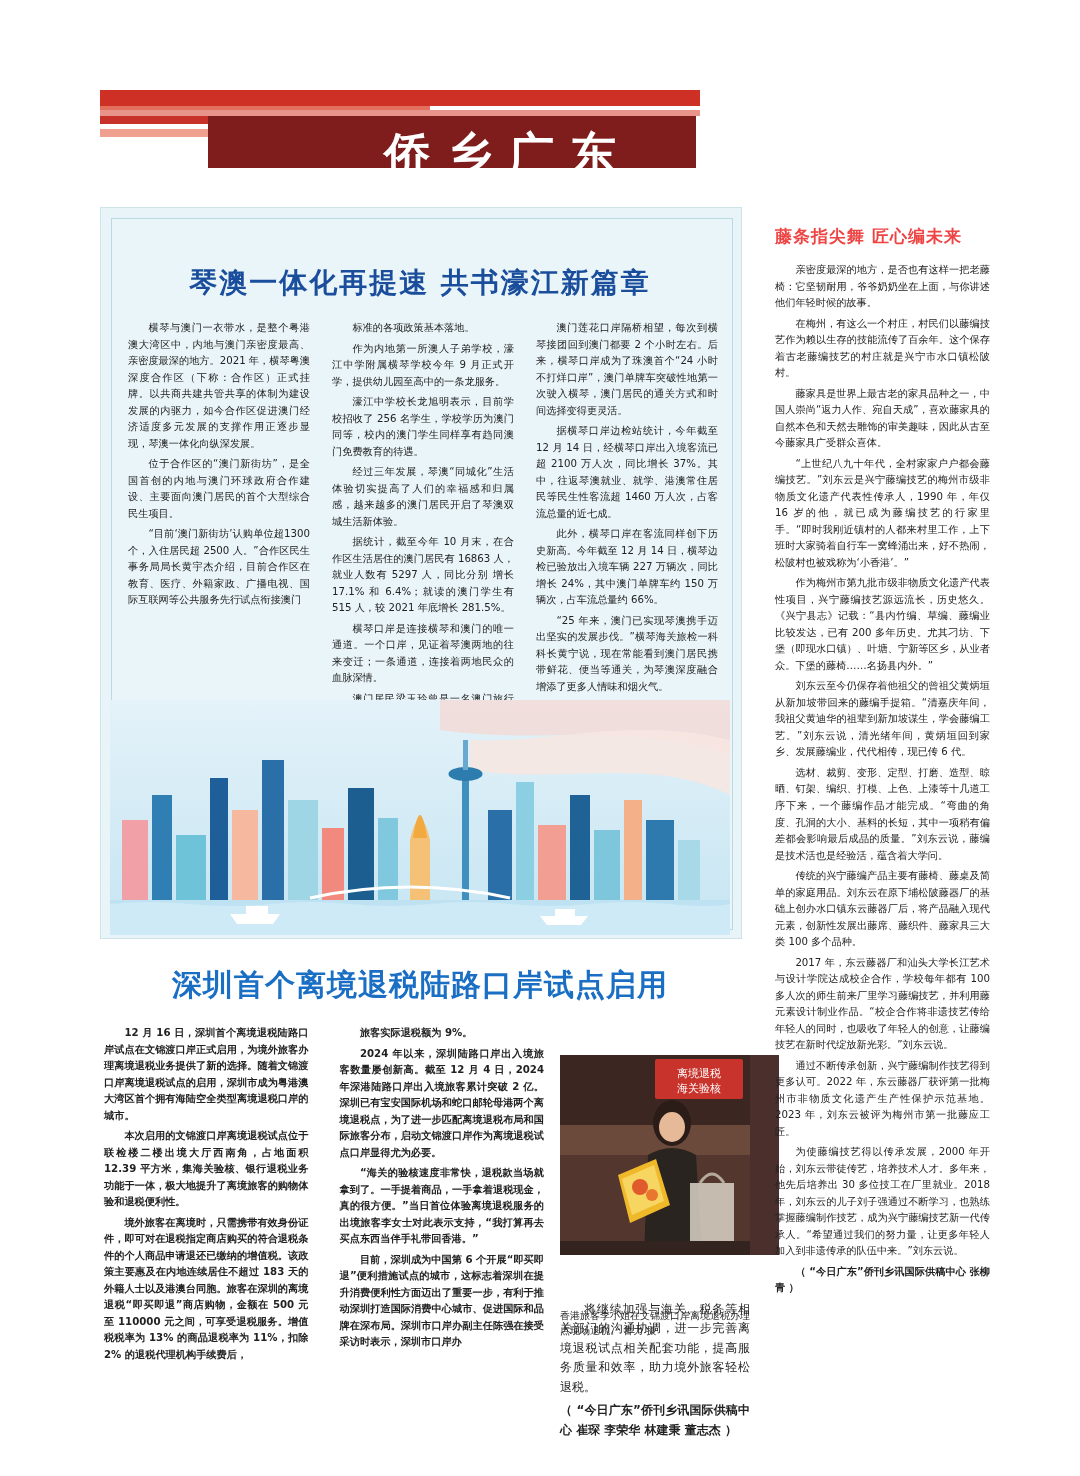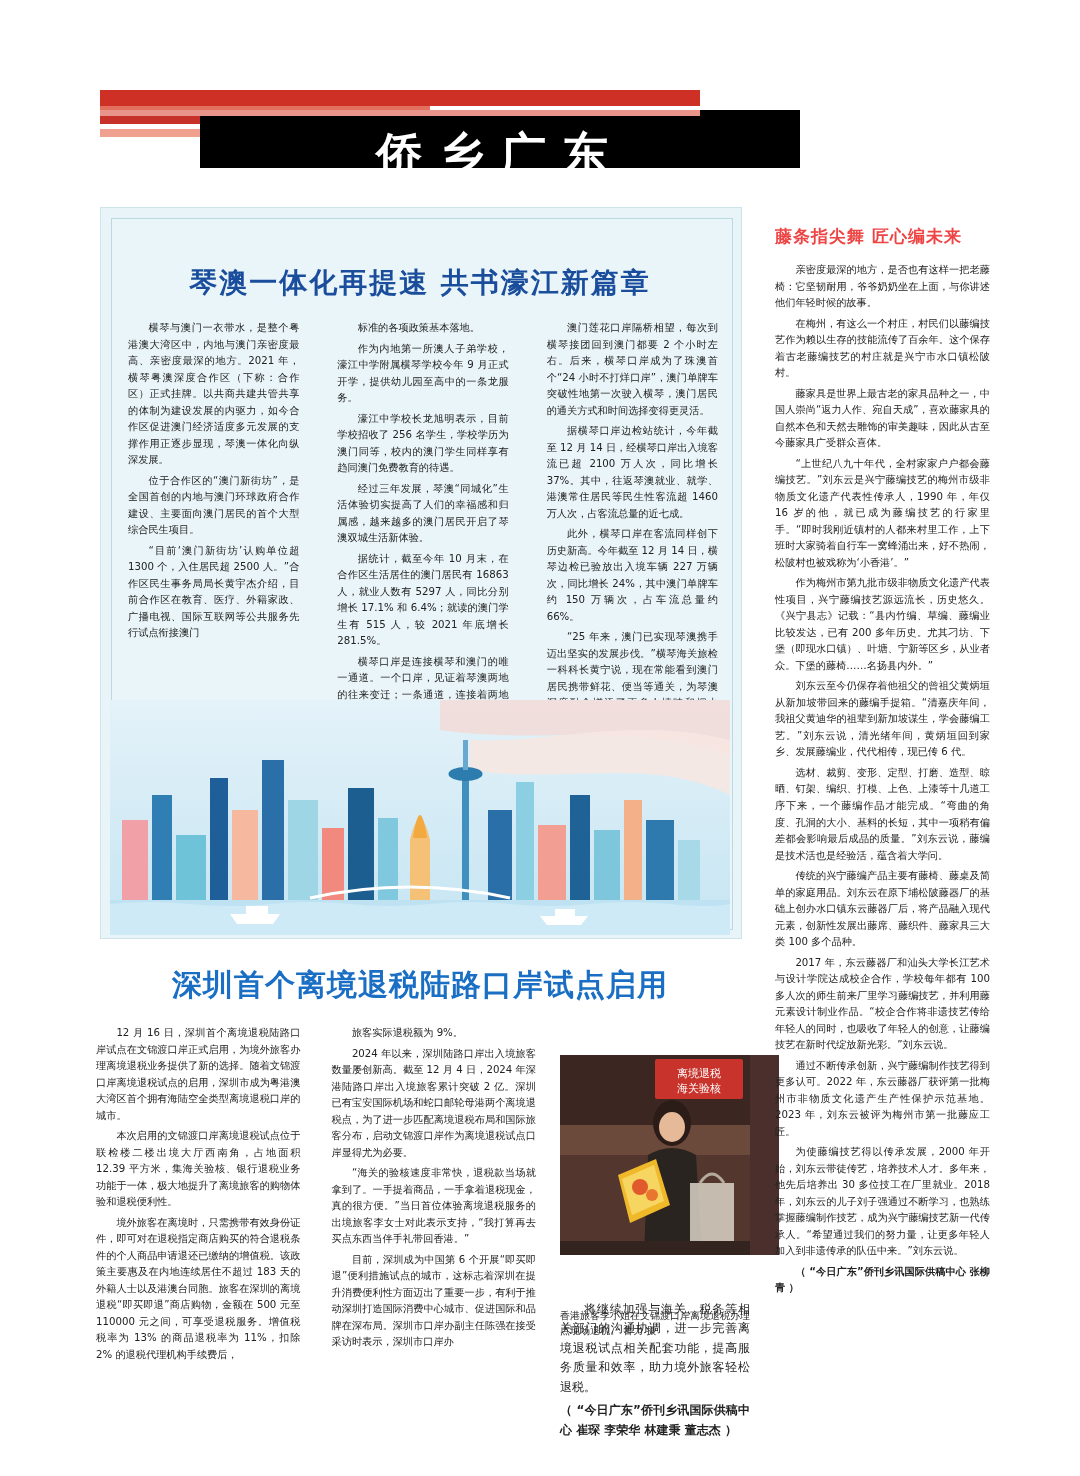--- a/index.html
+++ b/index.html
@@ -12,21 +12,21 @@
     overflow:hidden;
   }
   
   .masthead{position:absolute;left:100px;top:90px;width:700px;height:100px;}
   .mast-stripes{position:absolute;left:0;top:0;width:330px;height:60px;}
   .mast-stripes div{height:8px;margin-bottom:5px;}
   .s1{background:#d8342b;width:330px;}
   .s2{background:#e2705f;width:330px;}
   .s3{background:#c6322a;width:330px;}
   .s4{background:#efa08e;width:330px;}
-  .mast-block{position:absolute;left:100px;top:20px;width:600px;height:58px;background:#000000;}
+  .mast-block{position:absolute;left:108px;top:20px;width:488px;height:58px;background:#7f1d1d;}
   .mast-title{
     position:absolute;left:0;top:14px;width:600px;text-align:center;
     font-family:"DejaVu Serif","Liberation Serif",serif;
     font-size:46px;font-weight:bold;letter-spacing:16px;color:#ffffff;
   }
   .mast-underbar{position:absolute;left:100px;top:90px;width:600px;height:16px;background:#cf3026;}
   .mast-underbar2{position:absolute;left:100px;top:110px;width:600px;height:6px;background:#e8948a;}
 
   
   .panel{
@@ -34,42 +34,42 @@
     background:#e8f4f8;border:1px solid #cfe3ea;
   }
   .panel-inner{position:absolute;left:10px;top:10px;width:620px;height:710px;border:1px solid #bcd9e3;background:#eaf5f9;}
   .headline1{
     position:absolute;left:100px;top:264px;width:640px;text-align:center;
     font-family:"DejaVu Serif","Liberation Serif",serif;
     font-size:28px;font-weight:bold;color:#1a4e9c;letter-spacing:2px;
   }
   .cols3{
     position:absolute;left:128px;top:320px;width:590px;height:400px;
-    display:flex;gap:38px;
+    display:flex;gap:22px;
   }
   .col{width:182px;font-size:10.2px;line-height:1.62;text-align:justify;color:#222;}
   .col p{margin:0 0 4px 0;text-indent:2em;}
   .byline{text-align:right;text-indent:0;margin-top:6px;}
 
   
   .city{
     position:absolute;left:110px;top:700px;width:620px;height:235px;
     background:linear-gradient(#dff0f7 0%,#cfe9f4 55%,#bfe1f0 100%);
     overflow:hidden;
   }
 
   
   .headline2{
     position:absolute;left:90px;top:965px;width:660px;text-align:center;
     font-family:"DejaVu Serif","Liberation Serif",serif;
     font-size:30px;font-weight:bold;color:#1a6fc4;letter-spacing:1px;
   }
   .cols2{
-    position:absolute;left:96px;top:1025px;width:440px;height:340px;
-    display:flex;gap:31px;
+    position:absolute;left:104px;top:1025px;width:440px;height:340px;
+    display:flex;gap:31px;font-weight:bold;
   }
   .col2{width:208px;font-size:10.2px;line-height:1.62;text-align:justify;color:#222;}
   .col2 p{margin:0 0 4px 0;text-indent:2em;}
 
   
   .photo{
     position:absolute;left:560px;top:1055px;width:219px;height:200px;
     background:#4a2f2c;overflow:hidden;border:0;
   }
   .photo-caption{

